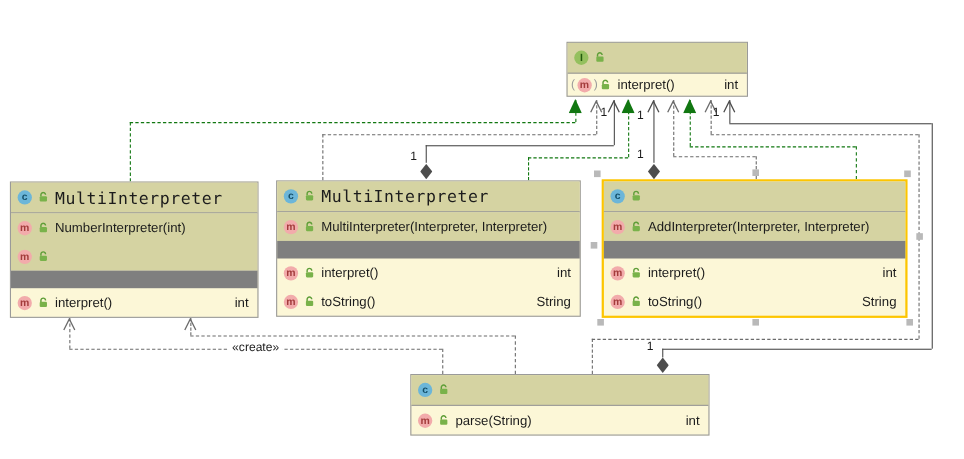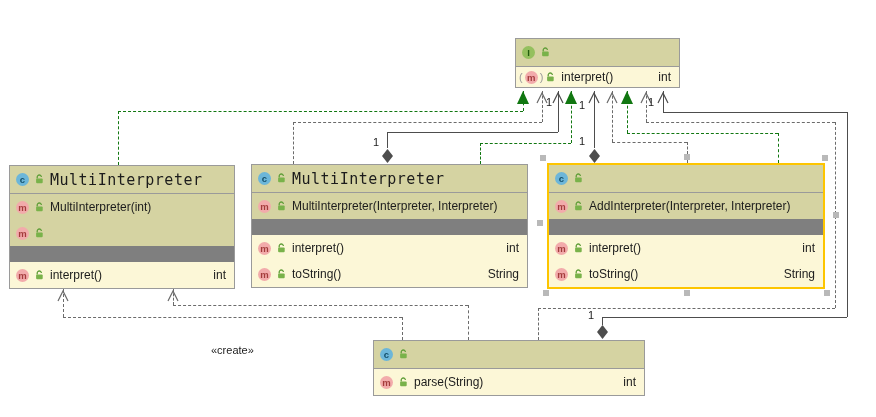--- a/index.html
+++ b/index.html
@@ -155,21 +155,21 @@
         <span class="title">MultiInterpreter</span>
       </div>
       <div class="member ctor">
         <span class="icon-circle icon-method">m</span>
         <span class="lockwrap">
           <svg width="11" height="11" viewBox="0 0 11 11">
             <path d="M3.2 4.6 V3.1 a2.1 2.1 0 0 1 4.2 0" fill="none" stroke="#5f9e38" stroke-width="1.3"></path>
             <rect x="2.1" y="4.4" width="6.6" height="4.8" rx="1" fill="#79b24a"></rect>
           </svg>
         </span>
-        <span class="mlabel">MultiInterpreter(int)</span>
+        <span class="mlabel">NumberInterpreter(int)</span>
       </div>
       <div class="member ctor">
         <span class="icon-circle icon-method">m</span>
         <span class="lockwrap">
           <svg width="11" height="11" viewBox="0 0 11 11">
             <path d="M3.2 4.6 V3.1 a2.1 2.1 0 0 1 4.2 0" fill="none" stroke="#5f9e38" stroke-width="1.3"></path>
             <rect x="2.1" y="4.4" width="6.6" height="4.8" rx="1" fill="#79b24a"></rect>
           </svg>
         </span>
       </div>
@@ -296,21 +296,21 @@
         <span class="mlabel">parse(String)</span>
         <span class="mtype">int</span>
       </div>
     </div>
     <div class="edge-label" style="left: 373px; top: 137px;">1</div>
     <div class="edge-label" style="left: 546px; top: 97px;">1</div>
     <div class="edge-label" style="left: 579px; top: 136px;">1</div>
     <div class="edge-label" style="left: 579px; top: 100px;">1</div>
     <div class="edge-label" style="left: 588px; top: 310px;">1</div>
     <div class="edge-label" style="left: 648px; top: 97px;">1</div>
-    <div class="edge-label stereo" style="left: 208px; top: 311px; margin-top: 34px;">«create»</div>
+    <div class="edge-label stereo" style="left: 208px; top: 311px;">«create»</div>
     <div class="handle" style="left: 540px; top: 155px;"></div>
     <div class="handle" style="left: 684px; top: 154px;"></div>
     <div class="handle" style="left: 822px; top: 155px;"></div>
     <div class="handle" style="left: 537px; top: 220px;"></div>
     <div class="handle" style="left: 833px; top: 212px;"></div>
     <div class="handle" style="left: 543px; top: 290px;"></div>
     <div class="handle" style="left: 684px; top: 290px;"></div>
     <div class="handle" style="left: 824px; top: 290px;"></div>
   </div>
 

